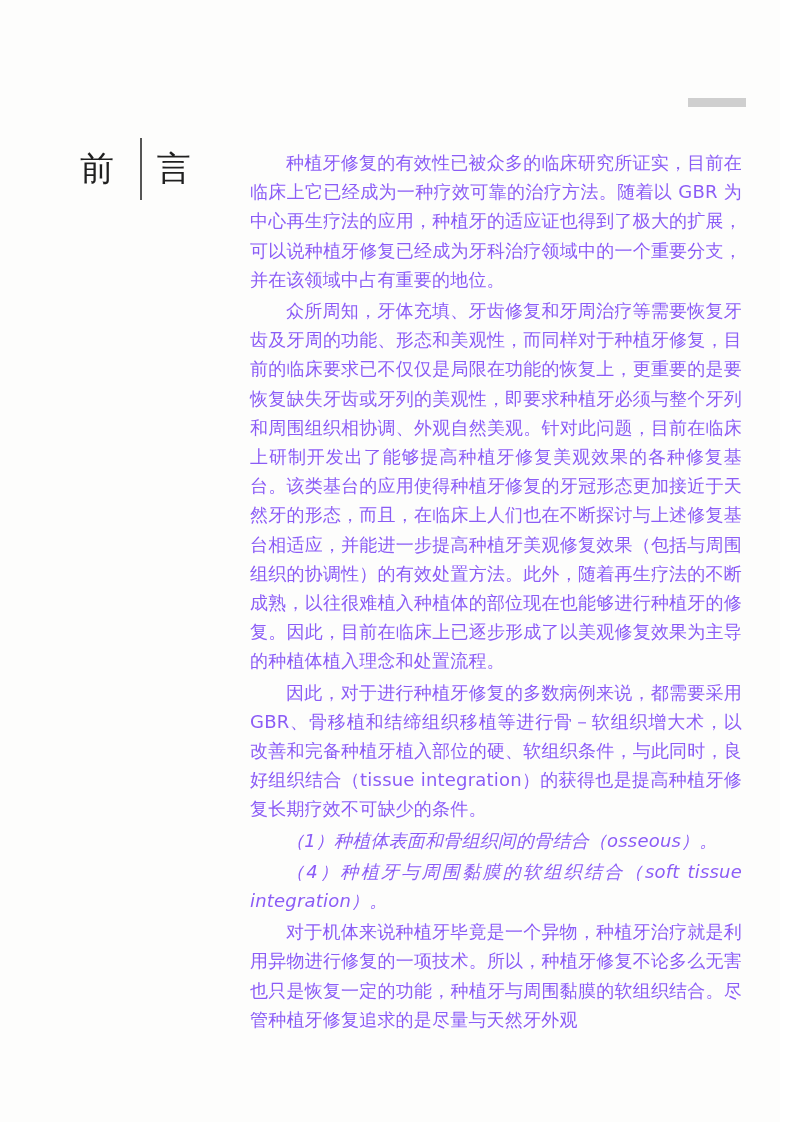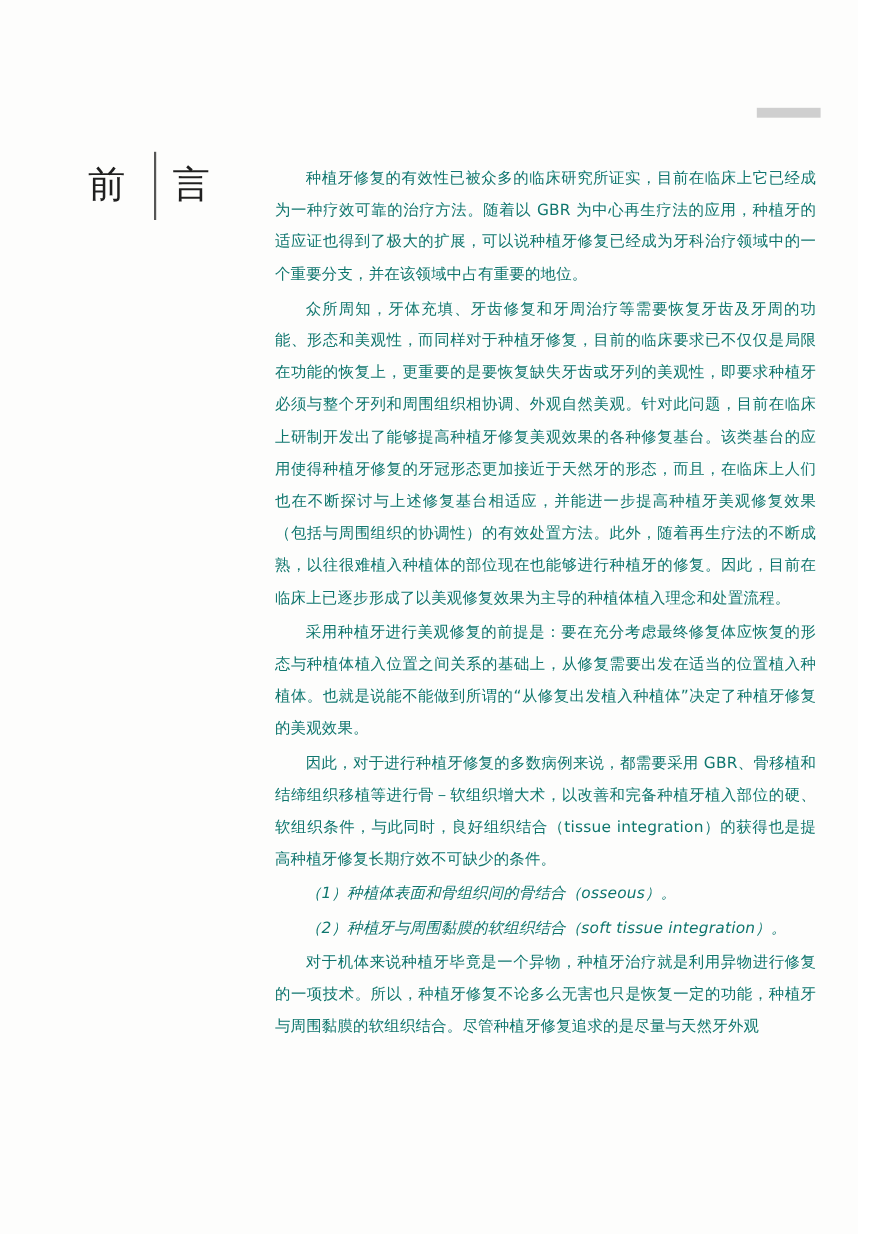--- a/index.html
+++ b/index.html
@@ -65,23 +65,23 @@
   .body-col {
     position: absolute;
     left: 250px;
     top: 148px;
     width: 492px;
   }
 
   p.para {
     margin: 0 0 2px 0;
     font-family: "DejaVu Sans", "Liberation Sans", sans-serif;
-    font-size: 14px;
+    font-size: 18px;
     line-height: 29.2px;
-    color: #0f766e;
+    color: #8b5cf6;
     text-align: justify;
     text-justify: inter-character;
     text-indent: 2em;
     letter-spacing: 0.2px;
   }
   p.para.noindent {
     text-indent: 0;
   }
   p.para.listitem {
     text-indent: 2em;
@@ -96,20 +96,19 @@
   <div class="corner-mark"></div>
 
   <div class="title-block">
     <div class="title-text">前 言</div>
   </div>
   <div class="title-rule"></div>
 
   <div class="body-col">
     <p class="para">种植牙修复的有效性已被众多的临床研究所证实，目前在临床上它已经成为一种疗效可靠的治疗方法。随着以 GBR 为中心再生疗法的应用，种植牙的适应证也得到了极大的扩展，可以说种植牙修复已经成为牙科治疗领域中的一个重要分支，并在该领域中占有重要的地位。</p>
     <p class="para">众所周知，牙体充填、牙齿修复和牙周治疗等需要恢复牙齿及牙周的功能、形态和美观性，而同样对于种植牙修复，目前的临床要求已不仅仅是局限在功能的恢复上，更重要的是要恢复缺失牙齿或牙列的美观性，即要求种植牙必须与整个牙列和周围组织相协调、外观自然美观。针对此问题，目前在临床上研制开发出了能够提高种植牙修复美观效果的各种修复基台。该类基台的应用使得种植牙修复的牙冠形态更加接近于天然牙的形态，而且，在临床上人们也在不断探讨与上述修复基台相适应，并能进一步提高种植牙美观修复效果（包括与周围组织的协调性）的有效处置方法。此外，随着再生疗法的不断成熟，以往很难植入种植体的部位现在也能够进行种植牙的修复。因此，目前在临床上已逐步形成了以美观修复效果为主导的种植体植入理念和处置流程。</p>
-    <p class="para">采用种植牙进行美观修复的前提是：要在充分考虑最终修复体应恢复的形态与种植体植入位置之间关系的基础上，从修复需要出发在适当的位置植入种植体。也就是说能不能做到所谓的“从修复出发植入种植体”决定了种植牙修复的美观效果。</p>
     <p class="para">因此，对于进行种植牙修复的多数病例来说，都需要采用 GBR、骨移植和结缔组织移植等进行骨－软组织增大术，以改善和完备种植牙植入部位的硬、软组织条件，与此同时，良好组织结合（tissue integration）的获得也是提高种植牙修复长期疗效不可缺少的条件。</p>
     <p class="para listitem">（1）种植体表面和骨组织间的骨结合（osseous）。</p>
-    <p class="para listitem">（2）种植牙与周围黏膜的软组织结合（soft tissue integration）。</p>
+    <p class="para listitem">（4）种植牙与周围黏膜的软组织结合（soft tissue integration）。</p>
     <p class="para">对于机体来说种植牙毕竟是一个异物，种植牙治疗就是利用异物进行修复的一项技术。所以，种植牙修复不论多么无害也只是恢复一定的功能，种植牙与周围黏膜的软组织结合。尽管种植牙修复追求的是尽量与天然牙外观</p>
   </div>
 
 </div>
 
 </body></html>

